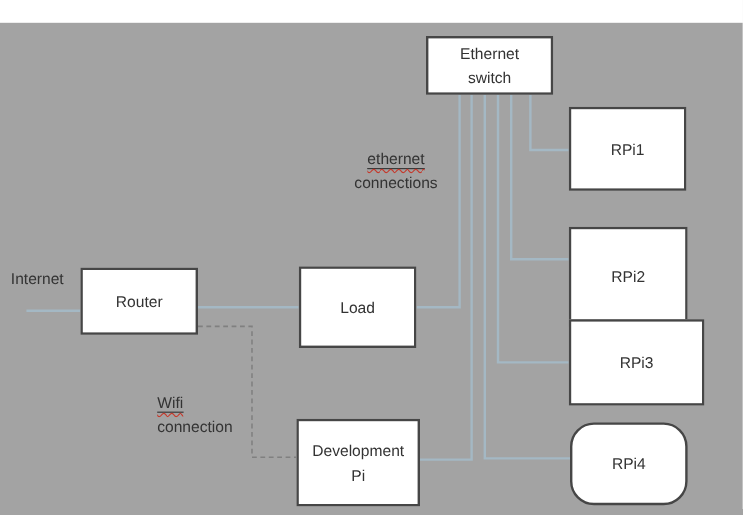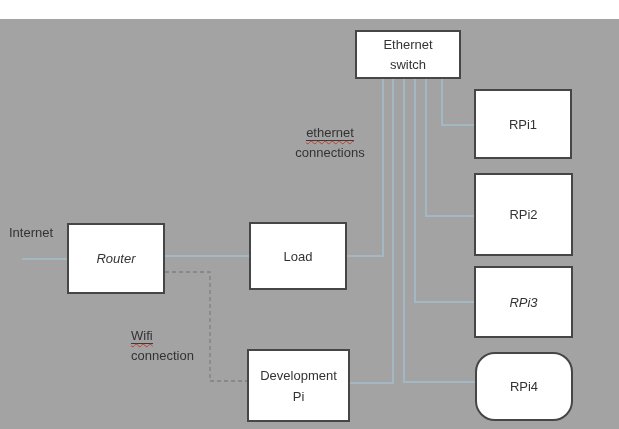--- a/index.html
+++ b/index.html
@@ -19,24 +19,24 @@
     border:2px solid #464646;
     background:#ffffff;
     display:flex;flex-direction:column;
     align-items:center;justify-content:center;
     font-size:13px;line-height:21px;
     text-align:center;
     z-index:2;
   }
   .n-switch{left:355px;top:11px;width:106px;height:49px;line-height:20px;}
   .n-rpi1{left:474px;top:70px;width:98px;height:70px;}
-  .n-rpi2{left:474px;top:154px;width:99px;height:83px;}
-  .n-rpi3{left:474px;top:247px;width:99px;height:72px;font-style:italic;}
+  .n-rpi2{left:474px;top:170px;width:99px;height:83px;}
+  .n-rpi3{left:474px;top:247px;width:113px;height:72px;}
   .n-rpi4{left:475px;top:333px;width:98px;height:69px;border-radius:20px;}
-  .n-router{left:67px;top:204px;width:98px;height:71px;font-style:italic;}
+  .n-router{left:67px;top:204px;width:98px;height:56px;}
   .n-lb{left:249px;top:203px;width:98px;height:68px;}
   .n-devpi{left:247px;top:330px;width:103px;height:73px;}
   .lbl{
     position:absolute;
     font-size:13px;line-height:20px;
     color:#333333;
     z-index:3;
   }
   .lbl-internet{left:9px;top:204px;}
   .lbl-eth{left:278px;top:104px;width:104px;text-align:center;}

